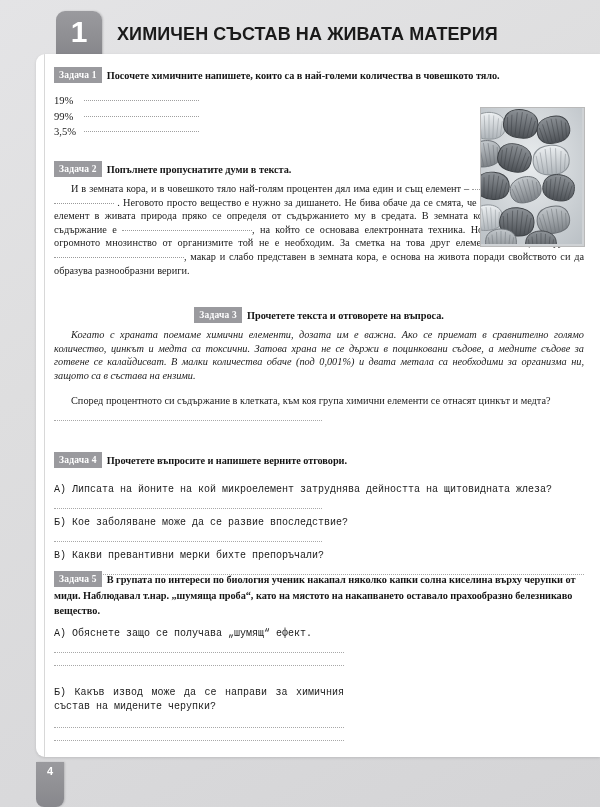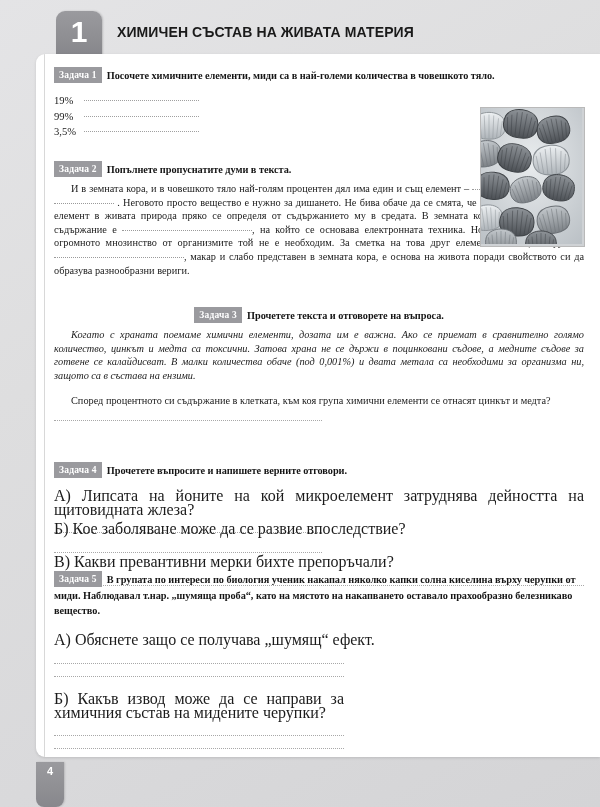--- a/index.html
+++ b/index.html
@@ -42,21 +42,21 @@
     font-size: 30px;
     font-weight: bold;
     color: #ffffff;
     letter-spacing: 0px;
   }
   #header-title {
     position: absolute;
     left: 117px;
     top: 24px;
     font-family: "Liberation Sans", sans-serif;
-    font-size: 14px;
+    font-size: 18px;
     font-weight: bold;
     color: #1a1a1a;
     letter-spacing: 0.1px;
     white-space: nowrap;
   }
 
   
   #content-panel {
     position: absolute;
     left: 36px;
@@ -148,24 +148,25 @@
   .pct-label { display: inline-block; width: 30px; }
   .pct-rule {
     display: inline-block;
     width: 115px;
     border-bottom: 1px dotted #a0a0a0;
     vertical-align: 3px;
   }
 
   
   .q-line {
-    font-size: 16px;
+    font-size: 10px;
     color: #1b1b1b;
     line-height: 13.6px;
     text-align: justify;
+    font-family: Liberation Mono, monospace;
   }
 
   
   #task5-photo {
     position: absolute;
     left: 444px;
     top: 53px;
     width: 103px;
     height: 138px;
     border: 1px solid #b9b9b9;
@@ -204,21 +205,21 @@
     <div id="chapter-number-text">1</div>
   </div>
   <div id="header-title">ХИМИЧЕН СЪСТАВ НА ЖИВАТА МАТЕРИЯ</div>
 </div>
 
 <div id="content-panel">
   <div id="panel-left-rail"></div>
 
   <div class="task-block" style="top:13px;">
     <div class="task-heading-row">
-      <span class="task-badge">Задача 1</span><span class="task-title">Посочете химичните елементи, миди са в най-големи количества в човешкото тяло.</span>
+      <span class="task-badge">Задача 1</span><span class="task-title">Посочете химичните напишете, които са в най-големи количества в човешкото тяло.</span>
     </div>
   </div>
 
   <div class="task-block" style="top:39px;">
     <div class="pct-row">
       <span class="pct-label">19%</span><span class="pct-rule"></span>
     </div>
     <div class="pct-row">
       <span class="pct-label">99%</span><span class="pct-rule"></span>
     </div>
@@ -245,21 +246,21 @@
 
   <div class="task-block" style="top:274px;">
     <p class="para indent italic">Когато с храната поемаме химични елементи, дозата им е важна. Ако се приемат в сравнително голямо количество, цинкът и медта са токсични. Затова храна не се държи в поцинковани съдове, а медните съдове за готвене се калайдисват. В малки количества обаче (под 0,001%) и двата метала са необходими за организма ни, защото са в състава на ензими.</p>
   </div>
 
   <div class="task-block" style="top:340px;">
     <p class="para indent">Според процентното си съдържание в клетката, към коя група химични елементи се отнасят цинкът и медта?</p>
     <div class="rule" style="width:268px; margin-top:12px;"></div>
   </div>
 
-  <div class="task-block" style="top:398px;margin-top:10px;">
+  <div class="task-block" style="top:398px;">
     <div class="task-heading-row">
       <span class="task-badge">Задача 4</span><span class="task-title">Прочетете въпросите и напишете верните отговори.</span>
     </div>
   </div>
 
   <div class="task-block" style="top:419px;">
     <p class="q-line">А) Липсата на йоните на кой микроелемент затруднява дейността на щитовидната жлеза?</p>
     <div class="rule" style="width:268px; margin-top:11px;"></div>
   </div>
 

